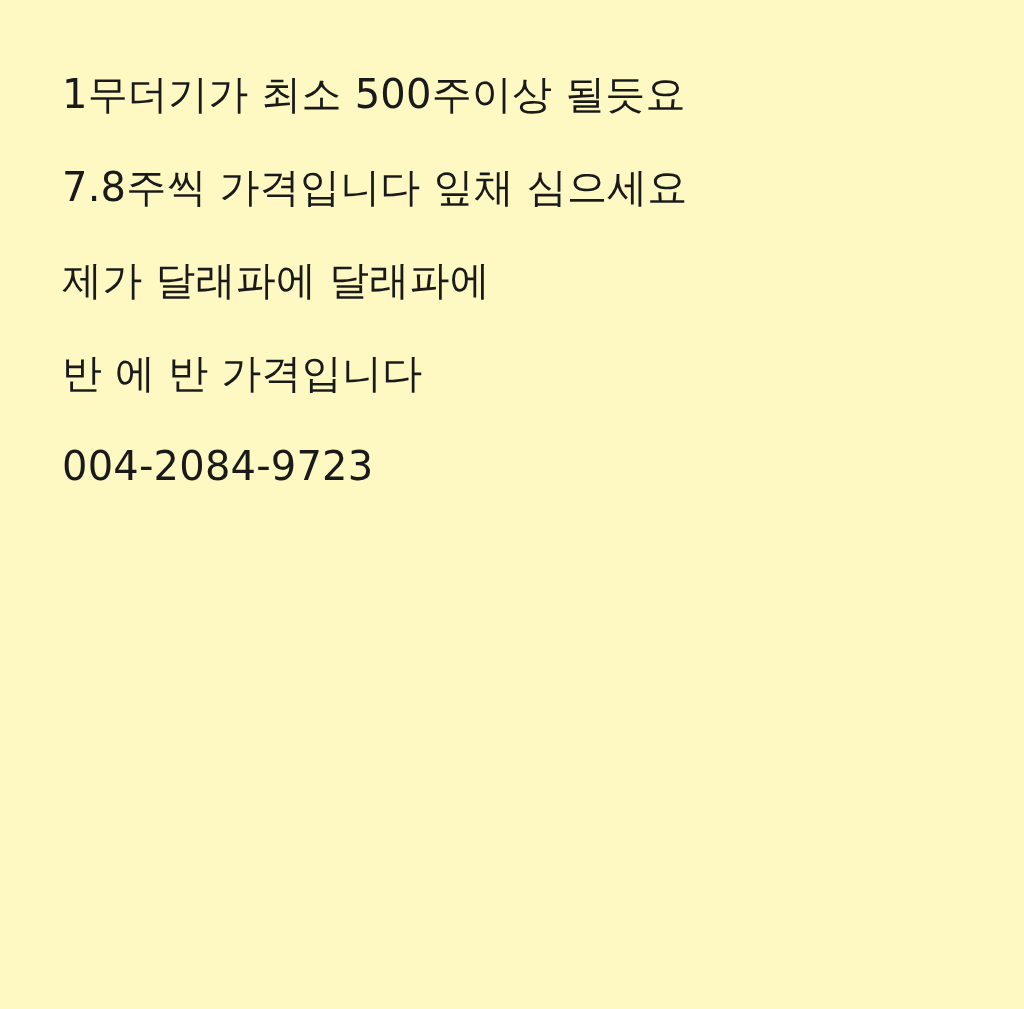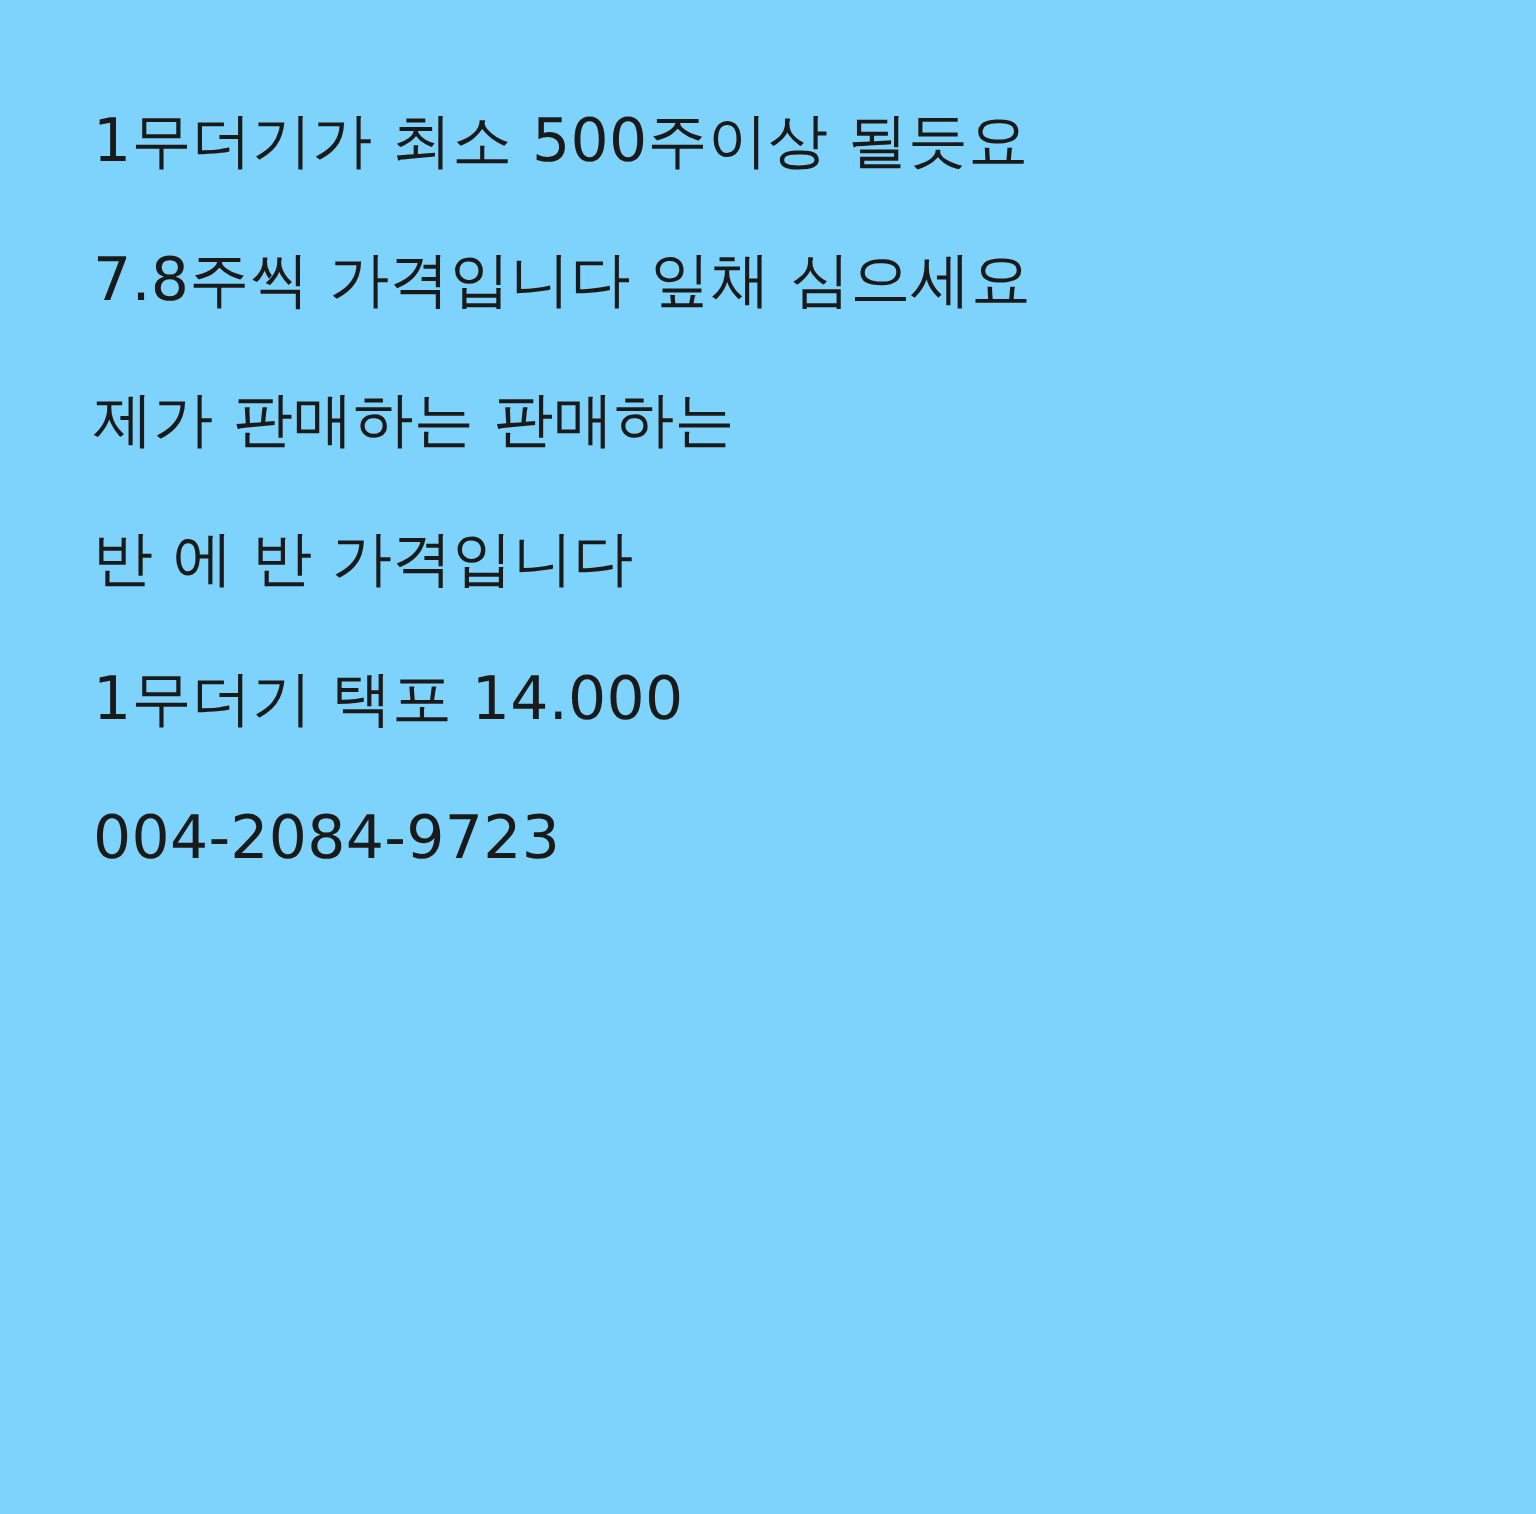--- a/index.html
+++ b/index.html
@@ -11,21 +11,21 @@
     width: 1024px;
     height: 1009px;
     background: #ffffff;
     font-family: "DejaVu Sans", "Liberation Sans", sans-serif;
     overflow: hidden;
   }
   #page {
     position: relative;
     width: 1024px;
     height: 1009px;
-    background: #7dd3fc;
+    background: #fef9c3;
     box-sizing: border-box;
     padding: 48px 40px 40px 62px;
   }
   .lines {
     display: block;
   }
   .line {
     color: #1a1a1a;
     font-size: 40px;
     line-height: 93px;
@@ -34,18 +34,17 @@
     font-weight: 400;
   }
 </style>
 </head>
 <body>
 
 <div id="page">
   <div class="lines">
     <div class="line">1무더기가 최소 500주이상 될듯요</div>
     <div class="line">7.8주씩 가격입니다 잎채 심으세요</div>
-    <div class="line">제가 판매하는 판매하는</div>
+    <div class="line">제가 달래파에 달래파에</div>
     <div class="line">반 에 반 가격입니다</div>
-    <div class="line">1무더기 택포 14.000</div>
     <div class="line">004-2084-9723</div>
   </div>
 </div>
 
 </body></html>

